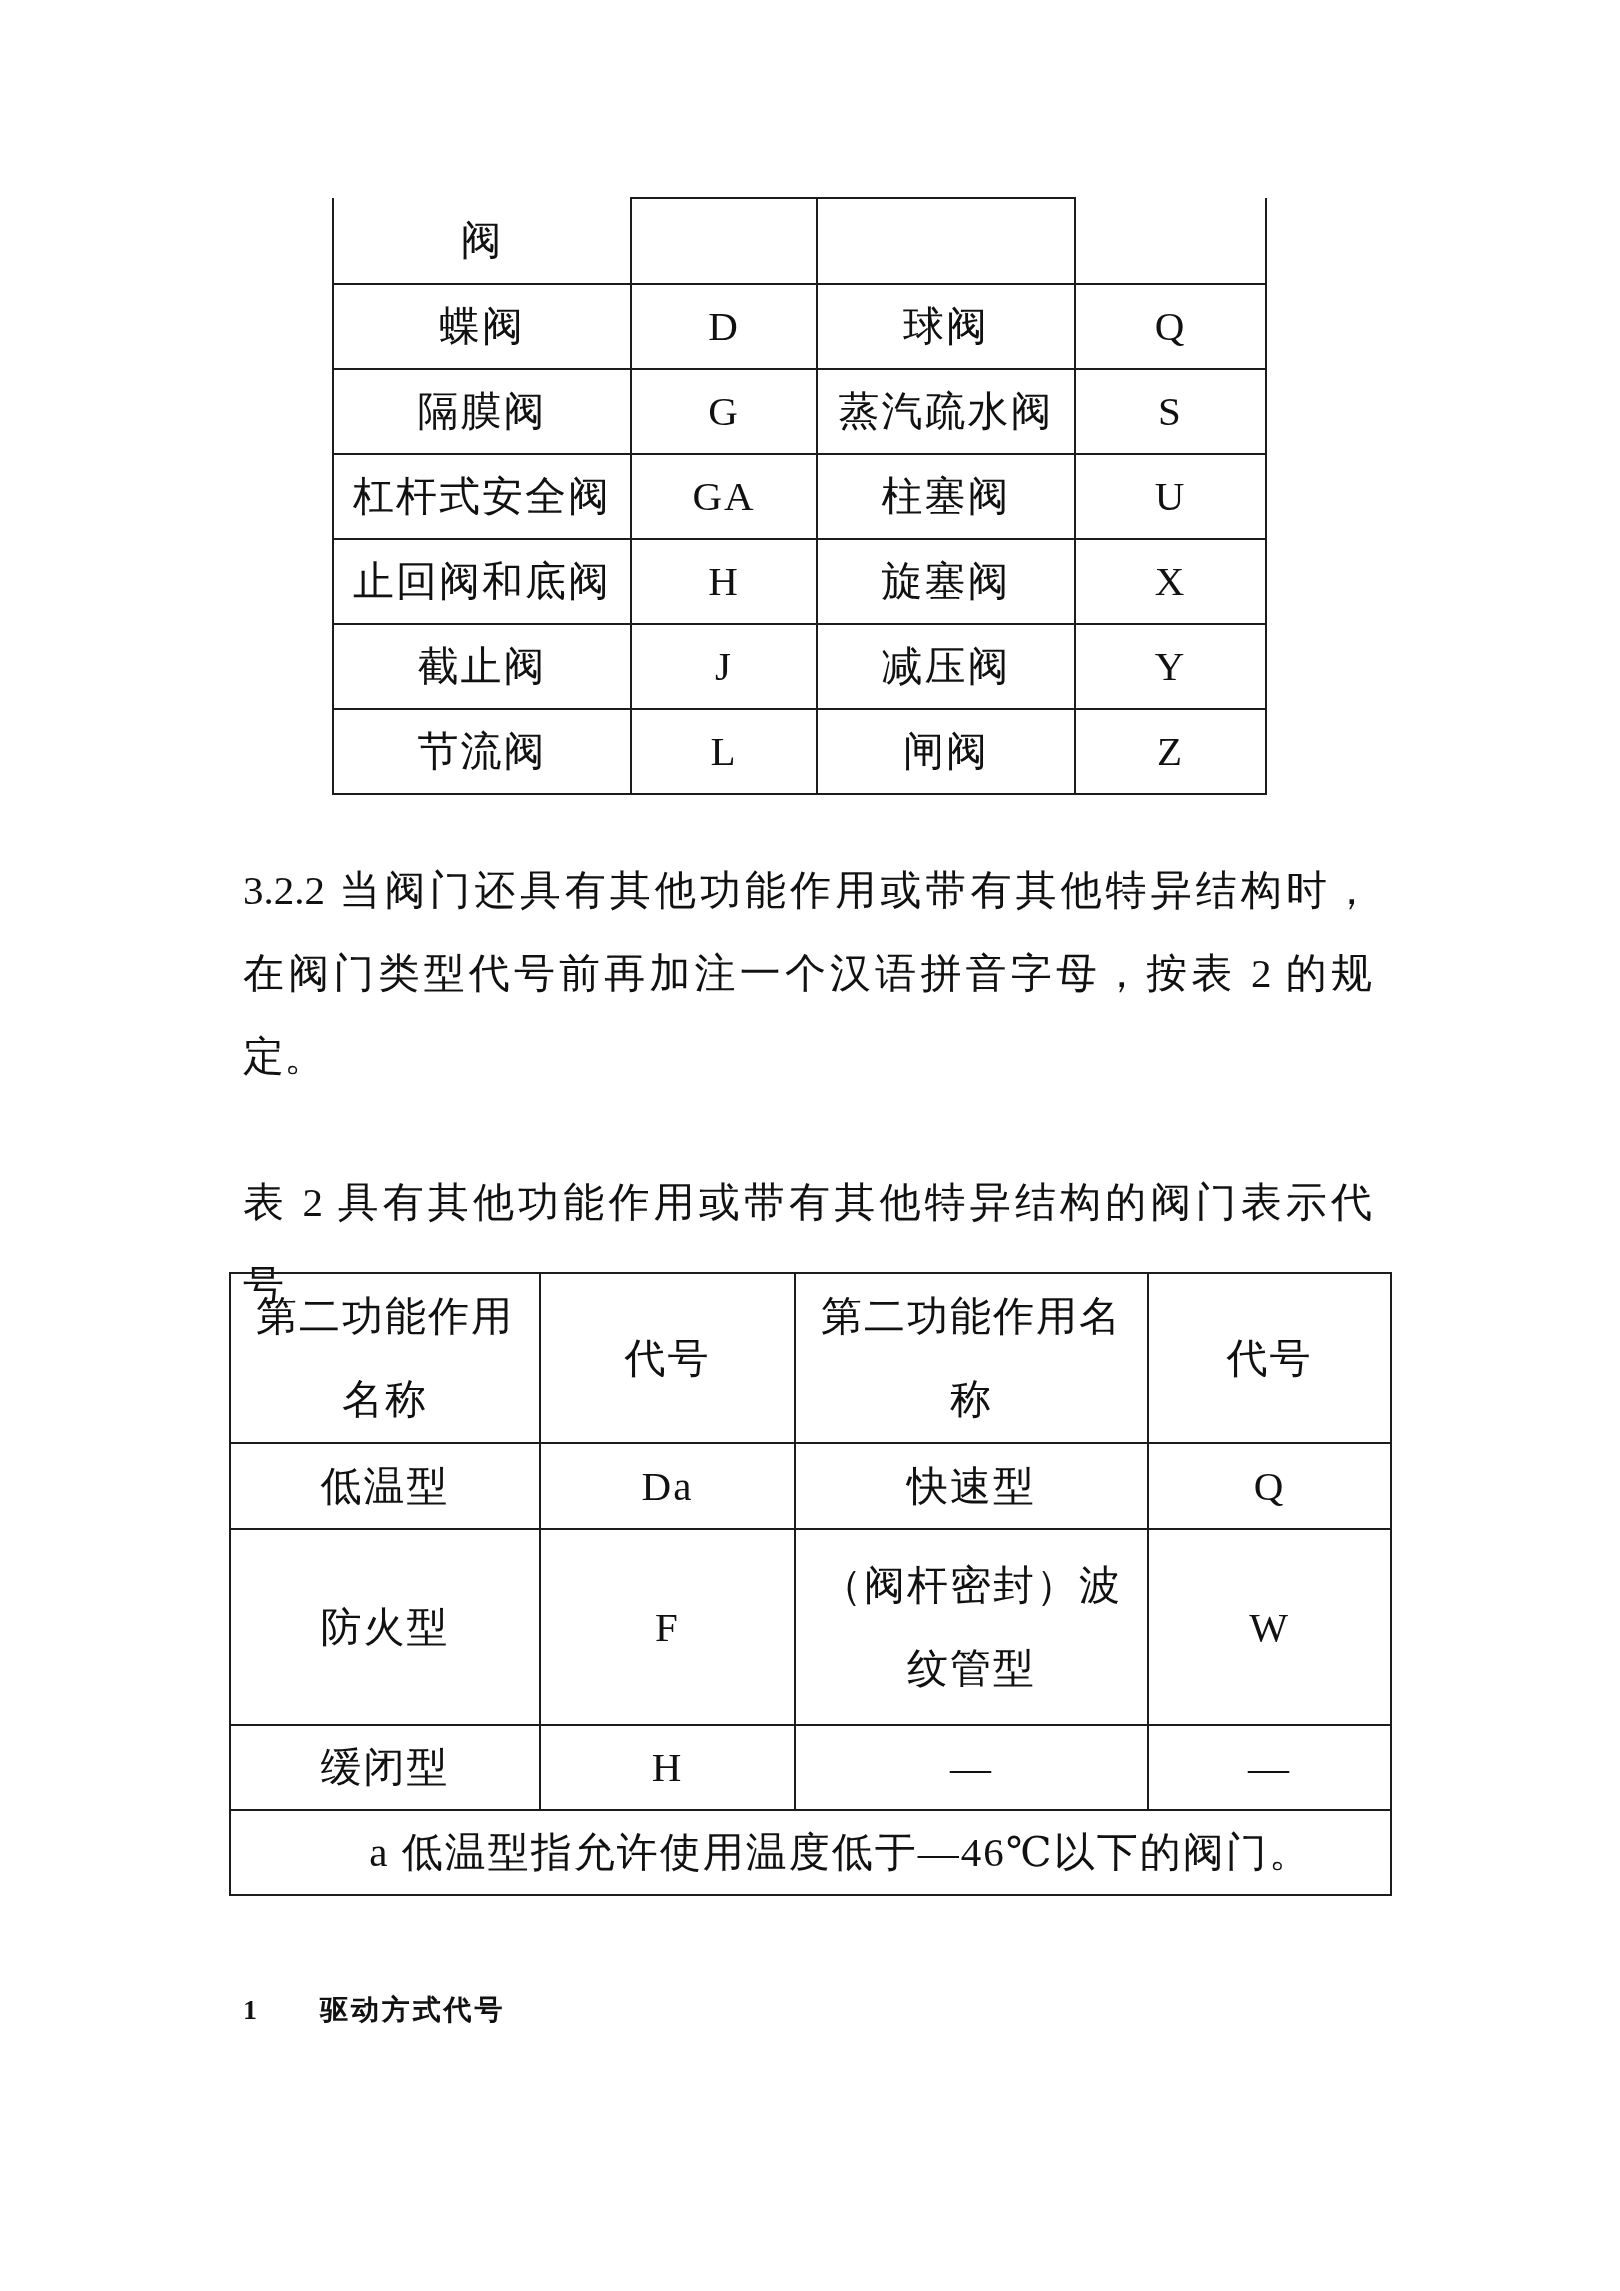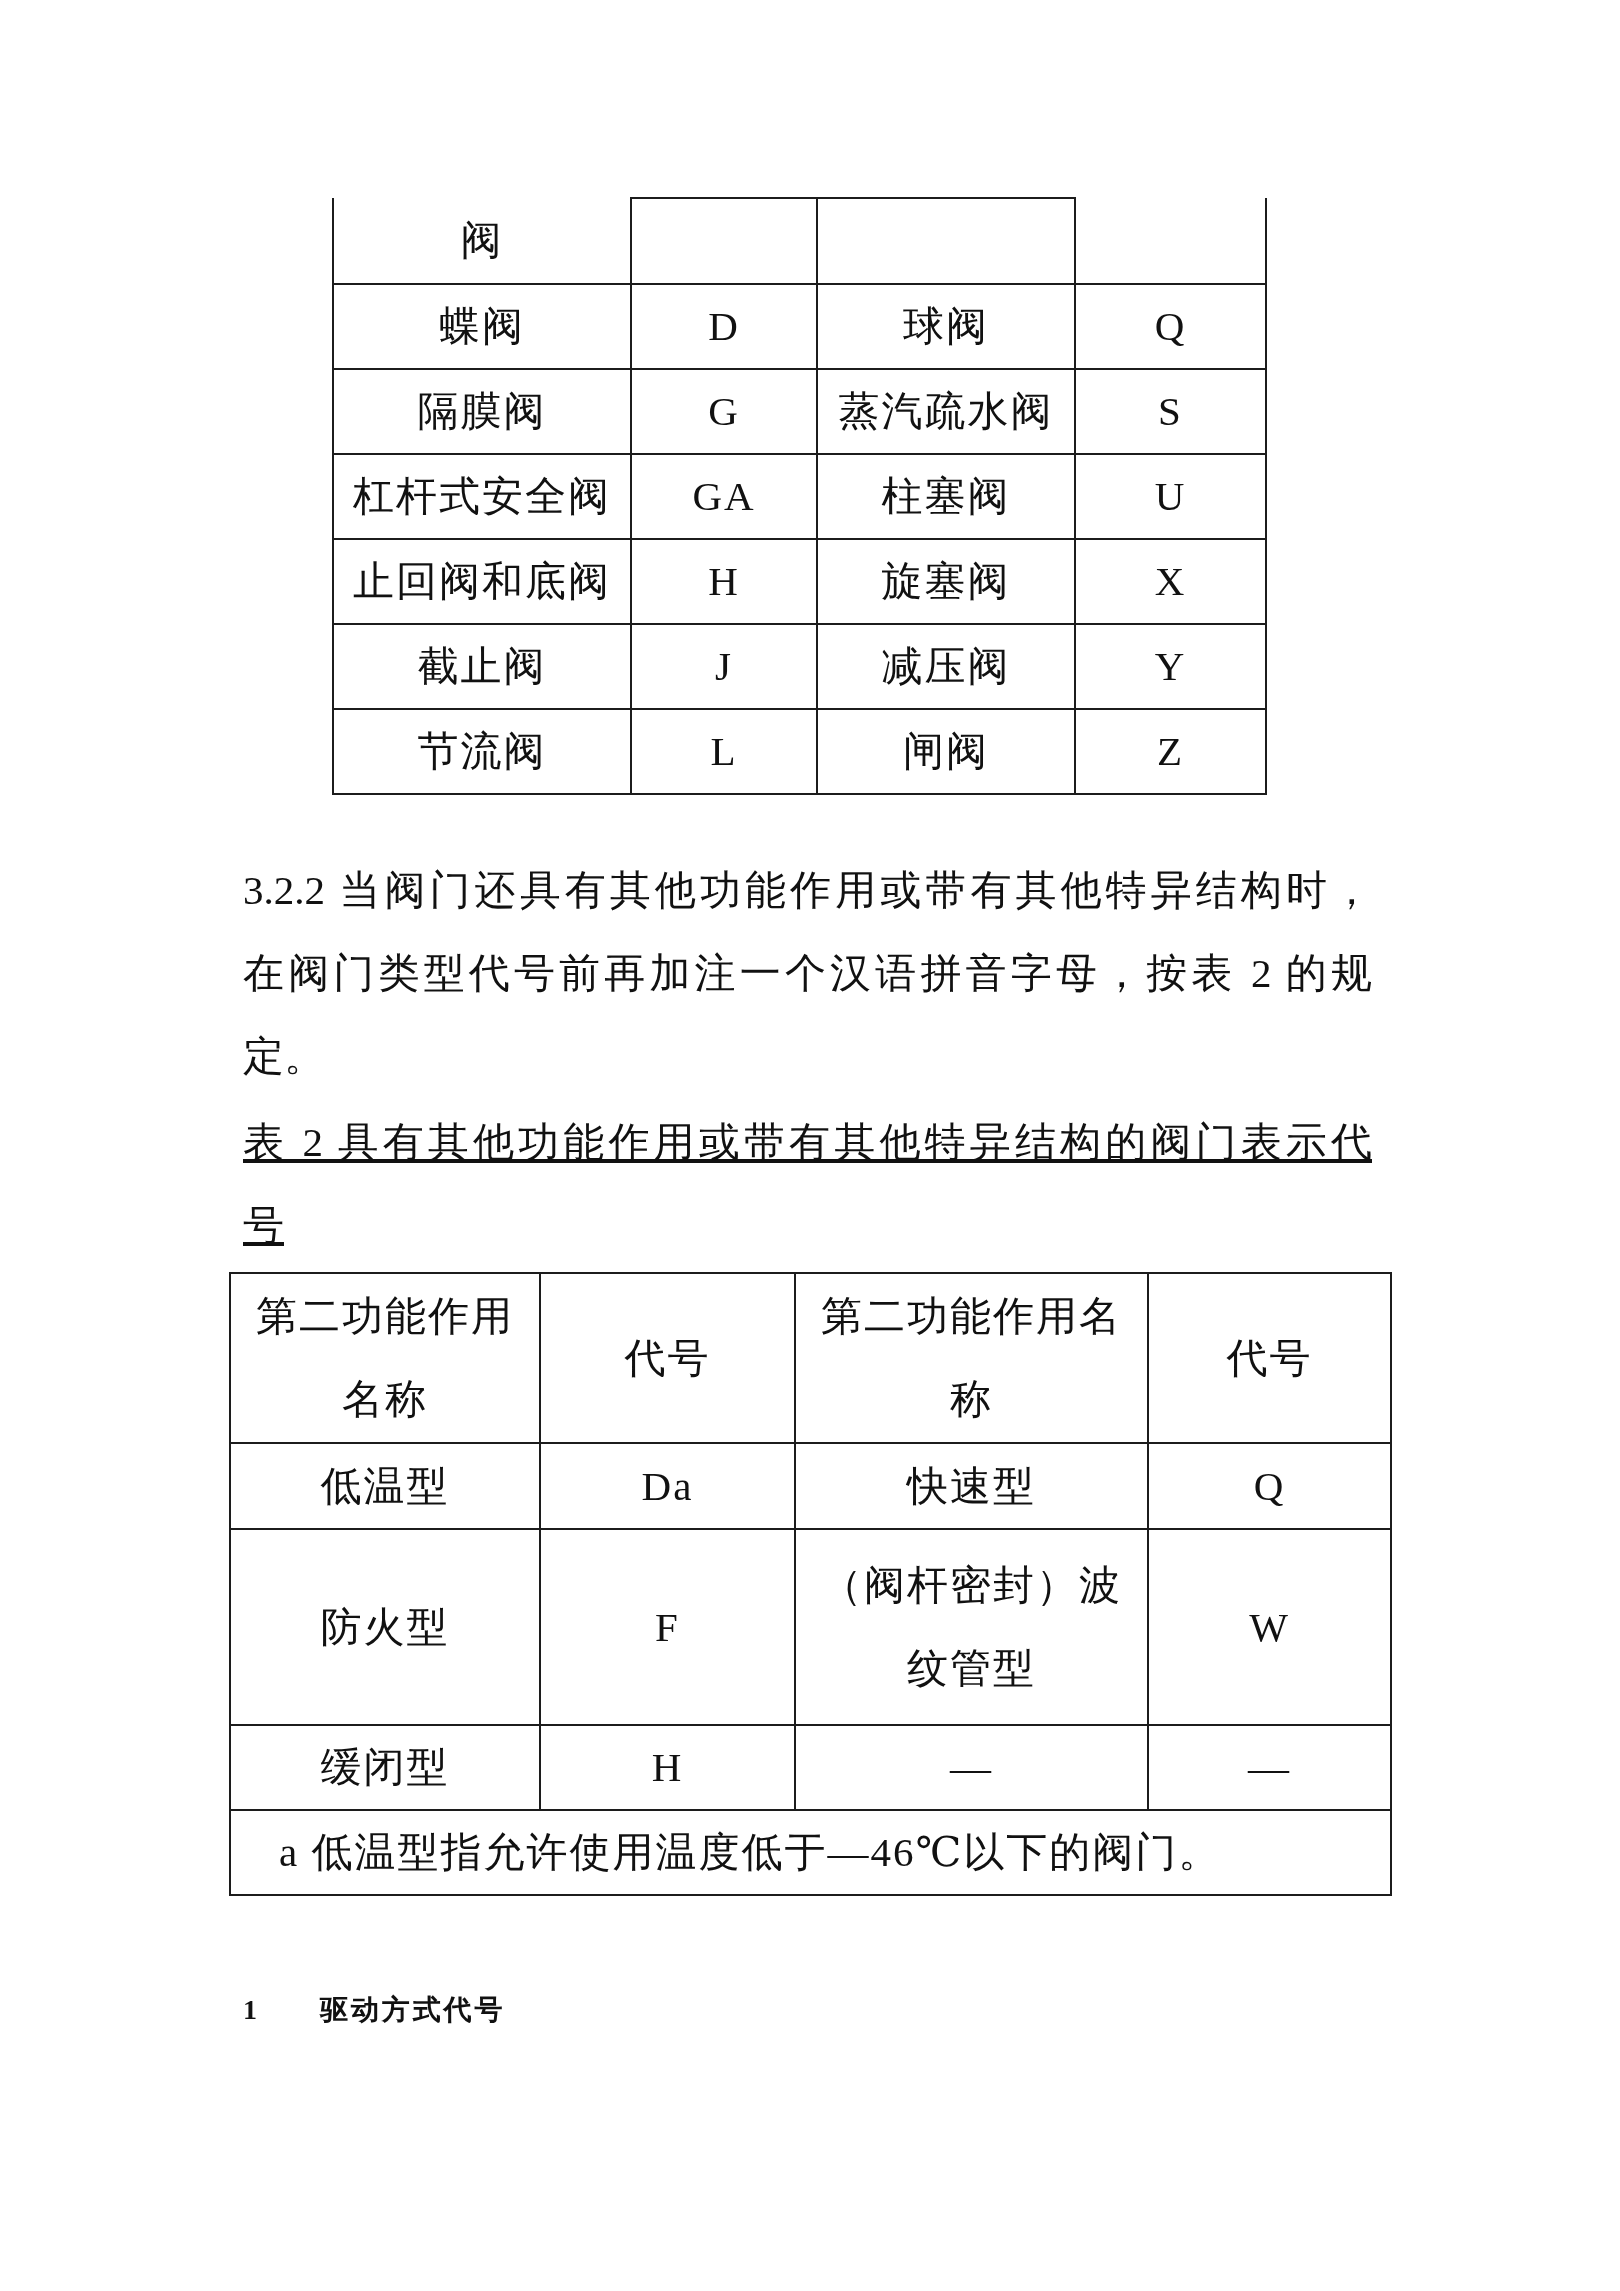--- a/index.html
+++ b/index.html
@@ -36,31 +36,31 @@
   .t1 tr { height:75px; }
   .t1 tr.partial { height:86px; }
 
   .t2 { left:229px; top:1272px; }
   .t2 tr.hdr   { height:170px;padding-left:16px; }
   .t2 tr.r1    { height:87px; }
   .t2 tr.r2    { height:86px; }
   .t2 tr.r3    { height:196px; }
   .t2 tr.r4    { height:78px; }
   .t2 tr.fnrow { height:85px; }
-  td.fnote { text-align:left; padding-left:48px; }
+  td.fnote { text-align:center; padding-left:60px; }
 
   .para, .caption {
     position:absolute;
     left:243px;
     width:1129px;
     font-size:41px;
     line-height:83px;
   }
   .para    { top:849px; }
-  .caption { top:1101px;text-decoration:underline; }
+  .caption { top:1161px; }
   .jline { text-align:justify; text-align-last:justify; }
   .lline { text-align:left; }
 
   .heading {
     position:absolute;
     left:243px; top:1968px;
     font-size:28px;
     font-weight:bold;
     line-height:83px;
   }

